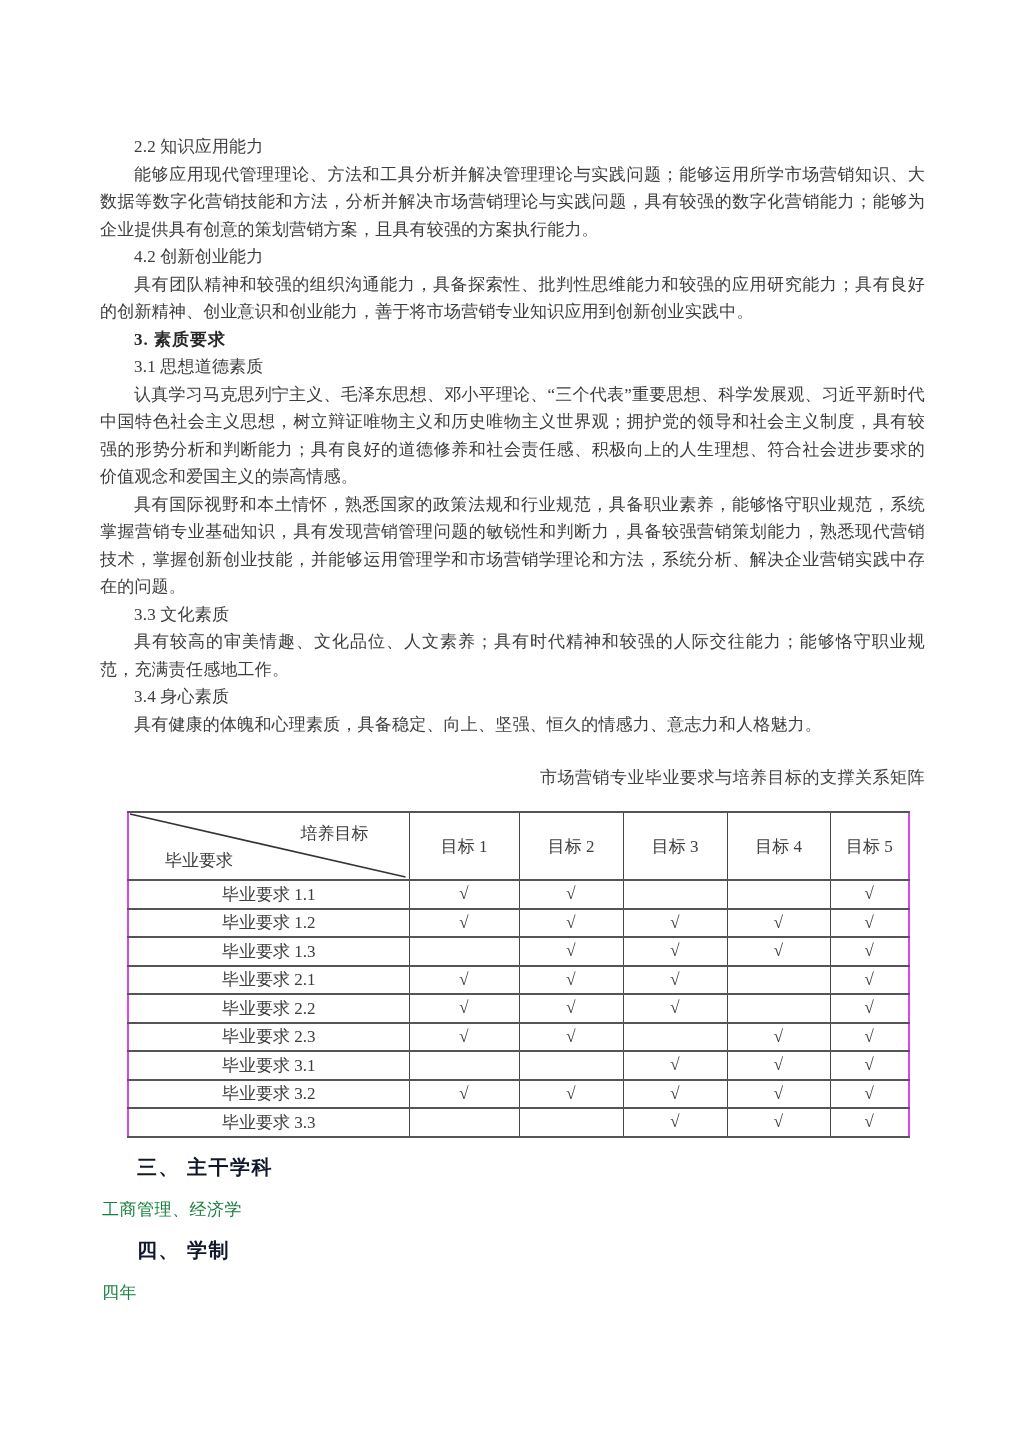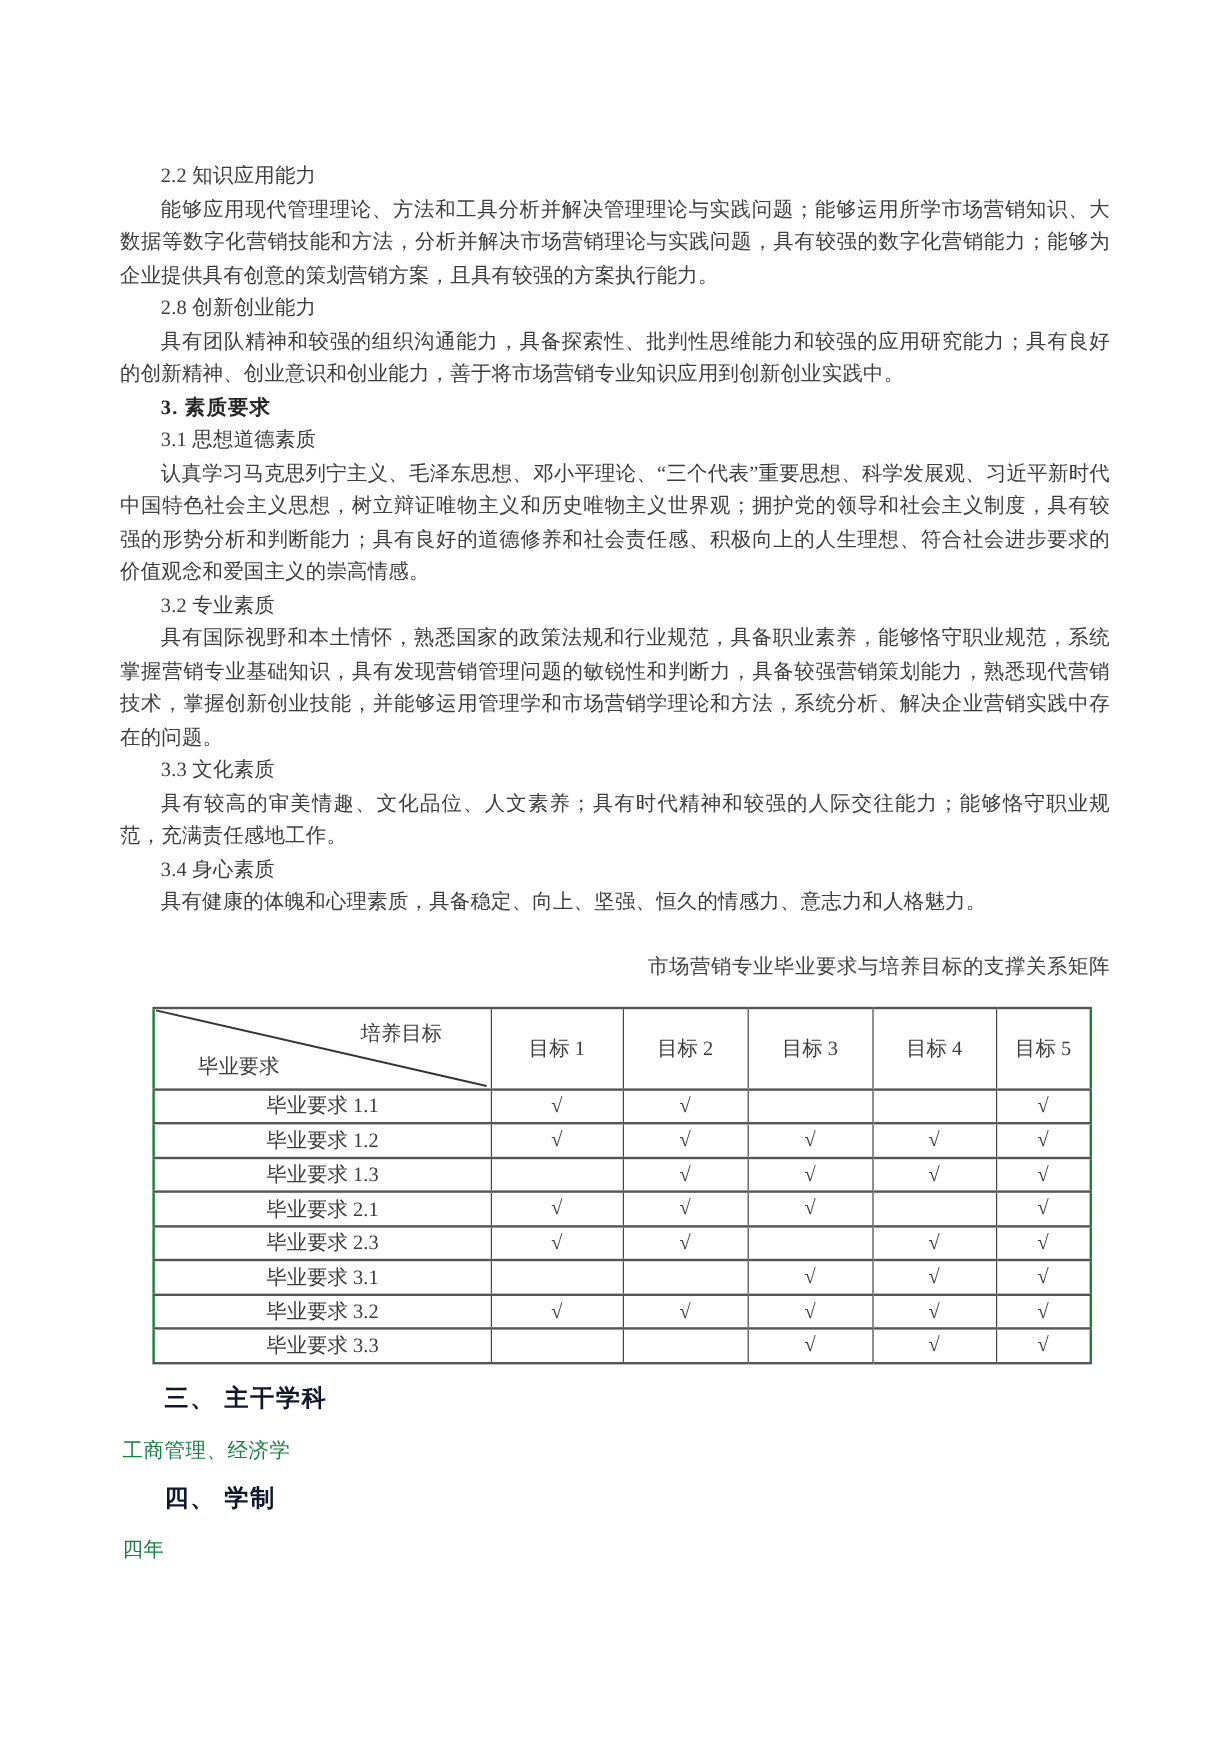--- a/index.html
+++ b/index.html
@@ -40,21 +40,21 @@
     font-size: 17px;
     color: #424242;
     letter-spacing: 0.5px;
   }
   
   table.matrix {
     border-collapse: collapse;
     table-layout: fixed;
     width: 781px;
     margin: 22px 0 0 27px;
-    border: 2px solid #15803d;
+    border: 2px solid #d946ef;
   }
   table.matrix th, table.matrix td {
     border-left: 1px solid #474747;
     border-right: 1px solid #474747;
     border-top: 2px solid #555555;
     border-bottom: 2px solid #555555;
     font-weight: normal;
     font-size: 17px;
     color: #3d3d3d;
     text-align: center;
@@ -88,26 +88,25 @@
   }
 </style>
 </head>
 <body>
 
 <div class="page">
 
   <div class="blocks" id="blocks">
       <p class="plain-indent">2.2 知识应用能力</p>
       <p class="paragraph">能够应用现代管理理论、方法和工具分析并解决管理理论与实践问题；能够运用所学市场营销知识、大数据等数字化营销技能和方法，分析并解决市场营销理论与实践问题，具有较强的数字化营销能力；能够为企业提供具有创意的策划营销方案，且具有较强的方案执行能力。</p>
-      <p class="plain-indent">2.8 创新创业能力</p>
+      <p class="plain-indent">4.2 创新创业能力</p>
       <p class="paragraph">具有团队精神和较强的组织沟通能力，具备探索性、批判性思维能力和较强的应用研究能力；具有良好的创新精神、创业意识和创业能力，善于将市场营销专业知识应用到创新创业实践中。</p>
       <p class="bold-indent">3. 素质要求</p>
       <p class="plain-indent">3.1 思想道德素质</p>
       <p class="paragraph">认真学习马克思列宁主义、毛泽东思想、邓小平理论、“三个代表”重要思想、科学发展观、习近平新时代中国特色社会主义思想，树立辩证唯物主义和历史唯物主义世界观；拥护党的领导和社会主义制度，具有较强的形势分析和判断能力；具有良好的道德修养和社会责任感、积极向上的人生理想、符合社会进步要求的价值观念和爱国主义的崇高情感。</p>
-      <p class="plain-indent">3.2 专业素质</p>
       <p class="paragraph">具有国际视野和本土情怀，熟悉国家的政策法规和行业规范，具备职业素养，能够恪守职业规范，系统掌握营销专业基础知识，具有发现营销管理问题的敏锐性和判断力，具备较强营销策划能力，熟悉现代营销技术，掌握创新创业技能，并能够运用管理学和市场营销学理论和方法，系统分析、解决企业营销实践中存在的问题。</p>
       <p class="plain-indent">3.3 文化素质</p>
       <p class="paragraph">具有较高的审美情趣、文化品位、人文素养；具有时代精神和较强的人际交往能力；能够恪守职业规范，充满责任感地工作。</p>
       <p class="plain-indent">3.4 身心素质</p>
       <p class="paragraph">具有健康的体魄和心理素质，具备稳定、向上、坚强、恒久的情感力、意志力和人格魅力。</p>
     </div>
 
   <div class="table-title">市场营销专业毕业要求与培养目标的支撑关系矩阵</div>
 
   <table class="matrix">
@@ -162,20 +161,28 @@
         </tr>
         <tr>
           <td>毕业要求 2.1</td>
           <td class="mark">√</td>
           <td class="mark">√</td>
           <td class="mark">√</td>
           <td class="mark"></td>
           <td class="mark">√</td>
         </tr>
         <tr>
+          <td>毕业要求 2.2</td>
+          <td class="mark">√</td>
+          <td class="mark">√</td>
+          <td class="mark">√</td>
+          <td class="mark"></td>
+          <td class="mark">√</td>
+        </tr>
+        <tr>
           <td>毕业要求 2.3</td>
           <td class="mark">√</td>
           <td class="mark">√</td>
           <td class="mark"></td>
           <td class="mark">√</td>
           <td class="mark">√</td>
         </tr>
         <tr>
           <td>毕业要求 3.1</td>
           <td class="mark"></td>

